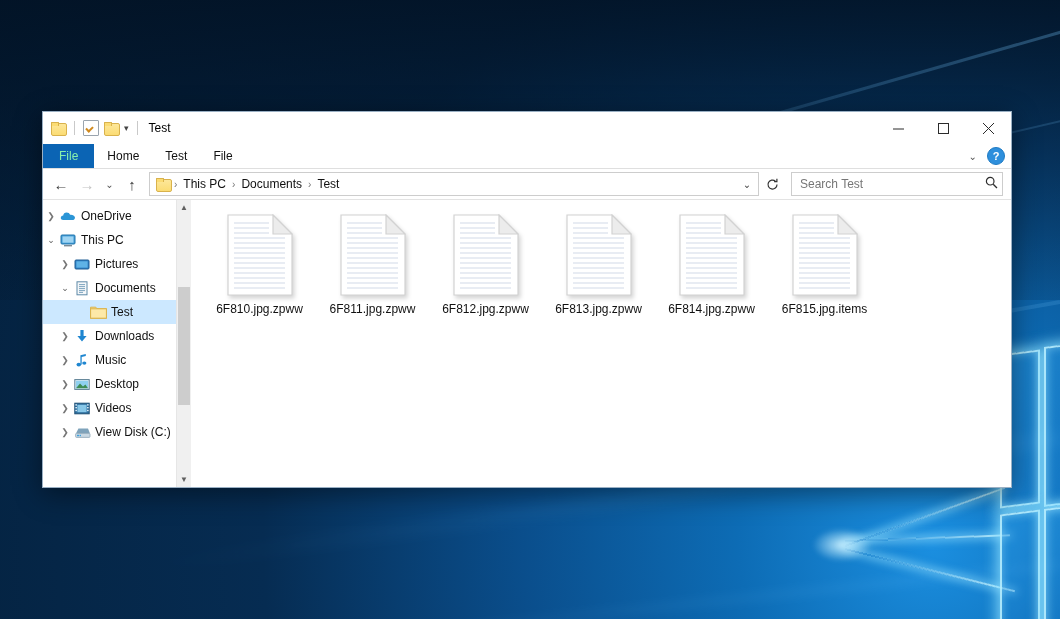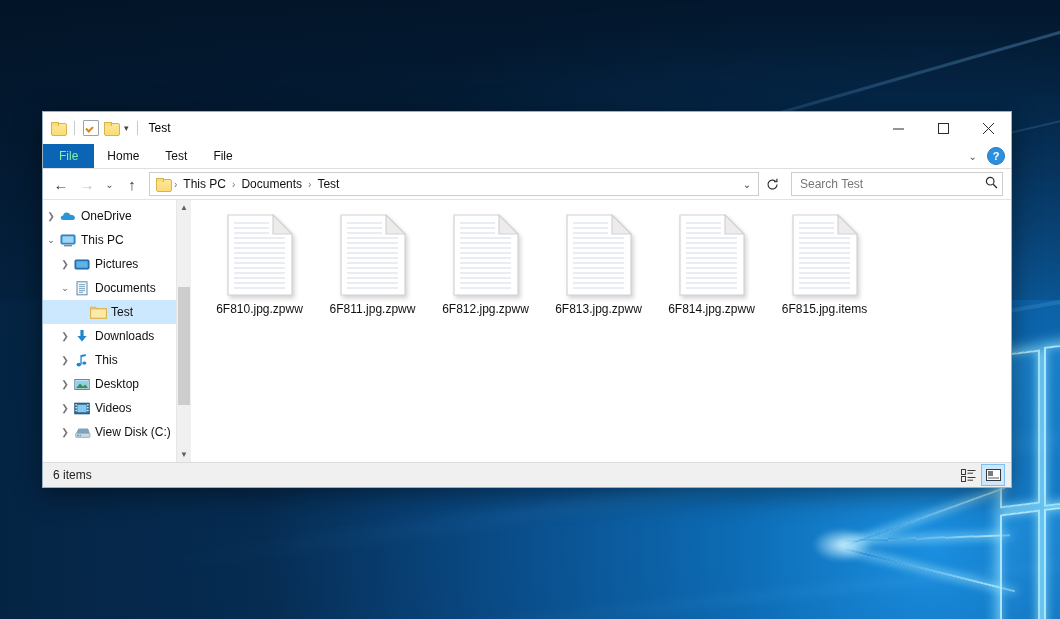--- a/index.html
+++ b/index.html
@@ -416,21 +416,21 @@
 
       <div class="navitem" style="padding-left:14px;">
         <span class="expander">❯</span>
         <span class="navicon">
           <svg width="14" height="15" viewBox="0 0 14 15">
             <path d="M5.4 11.2 V2.2 l5.4 -1.2 v2 l-4.1 0.9 v7.9 z" fill="#1f86d0"></path>
             <ellipse cx="3.8" cy="11.6" rx="2.3" ry="1.9" fill="#1f86d0"></ellipse>
             <ellipse cx="9.3" cy="10.1" rx="2.1" ry="1.7" fill="#1f86d0"></ellipse>
           </svg>
         </span>
-        <span class="navlabel">This</span>
+        <span class="navlabel">Music</span>
       </div>
 
       <div class="navitem" style="padding-left:14px;">
         <span class="expander">❯</span>
         <span class="navicon">
           <svg width="16" height="13" viewBox="0 0 16 13">
             <rect x="0.8" y="1.6" width="14.4" height="9.8" fill="#dff0fa" stroke="#5a7d92" stroke-width="1"></rect>
             <rect x="2" y="2.8" width="12" height="7.4" fill="#8fd0ef"></rect>
             <path d="M2 10.2 L6 5.6 L9 8.6 L11.4 6.6 L14 10.2 Z" fill="#3f8c54"></path>
           </svg>
@@ -635,37 +635,14 @@
               </g>
             </svg>
           </div>
           <div class="filename">6F815.jpg.items</div>
         </div>
 
       </div>
     </div>
   </div>
 
-  <div class="statusbar">
-    <div>6 items</div>
-    <div class="status-spacer"></div>
-    <div class="viewbtn">
-      <svg width="15" height="13" viewBox="0 0 15 13">
-        <rect x="0.5" y="0.5" width="4" height="5" fill="none" stroke="#3a3a3a" stroke-width="1"></rect>
-        <rect x="0.5" y="7.5" width="4" height="5" fill="none" stroke="#3a3a3a" stroke-width="1"></rect>
-        <g stroke="#3a3a3a" stroke-width="1">
-          <line x1="6.5" y1="1.5" x2="14.5" y2="1.5"></line>
-          <line x1="6.5" y1="4.2" x2="12" y2="4.2"></line>
-          <line x1="6.5" y1="8.5" x2="14.5" y2="8.5"></line>
-          <line x1="6.5" y1="11.2" x2="12" y2="11.2"></line>
-        </g>
-      </svg>
-    </div>
-    <div class="viewbtn active">
-      <svg width="15" height="12" viewBox="0 0 15 12">
-        <rect x="0.5" y="0.5" width="14" height="11" fill="#ffffff" stroke="#3a3a3a" stroke-width="1"></rect>
-        <rect x="2" y="2" width="5" height="5" fill="#7a7a7a"></rect>
-        <rect x="2" y="8.2" width="11" height="1.6" fill="#9a9a9a"></rect>
-      </svg>
-    </div>
-  </div>
 
 </div>
 
 </body></html>

